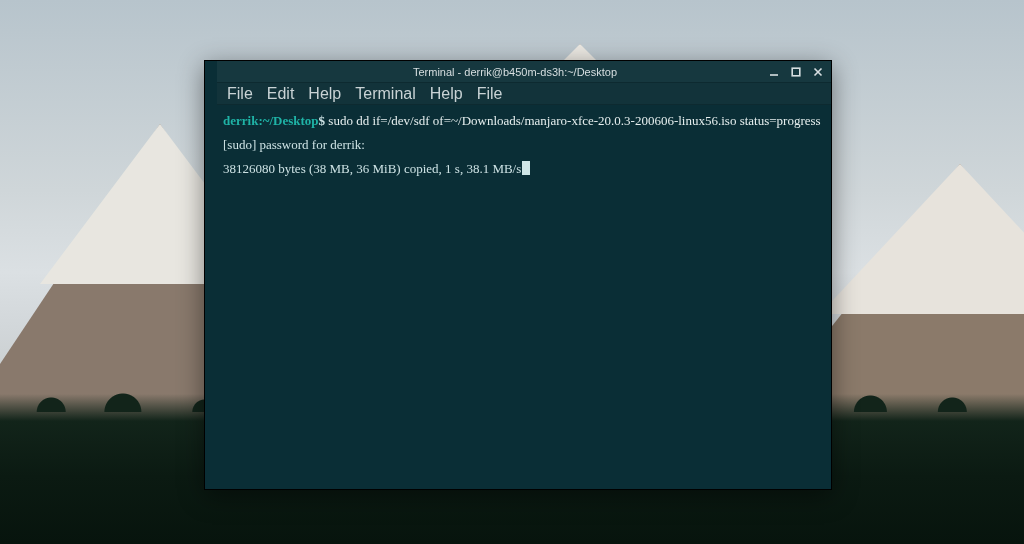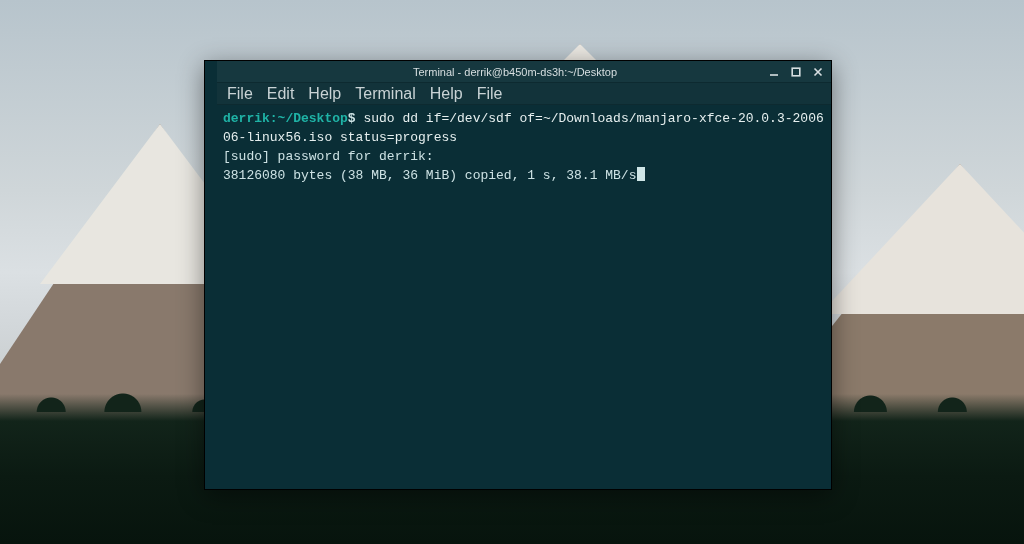--- a/index.html
+++ b/index.html
@@ -108,23 +108,23 @@
     align-items: center;
     gap: 14px;
     padding: 0 10px;
     border-bottom: 1px solid #0d2a30;
   }
   .menubar .menu-item { cursor: pointer; }
 
   .term-body {
     flex: 1;
     padding: 4px 6px;
-    font-family: Liberation Mono, monospace;
+    font-family: Liberation Serif, serif;
     font-size: 13px;
-    line-height: 19px;
+    line-height: 24px;
     color: #cde2e4;
     white-space: pre-wrap;
     word-break: break-all;
     overflow: hidden;
   }
   .pr-user { color: #1fb3a6; font-weight: bold; }
   .pr-path { color: #1fb3a6; font-weight: bold; }
   .pr-sep  { color: #cde2e4; font-weight: bold; }
   .cmd     { color: #e6efef; }
   .out     { color: #cde2e4; }

